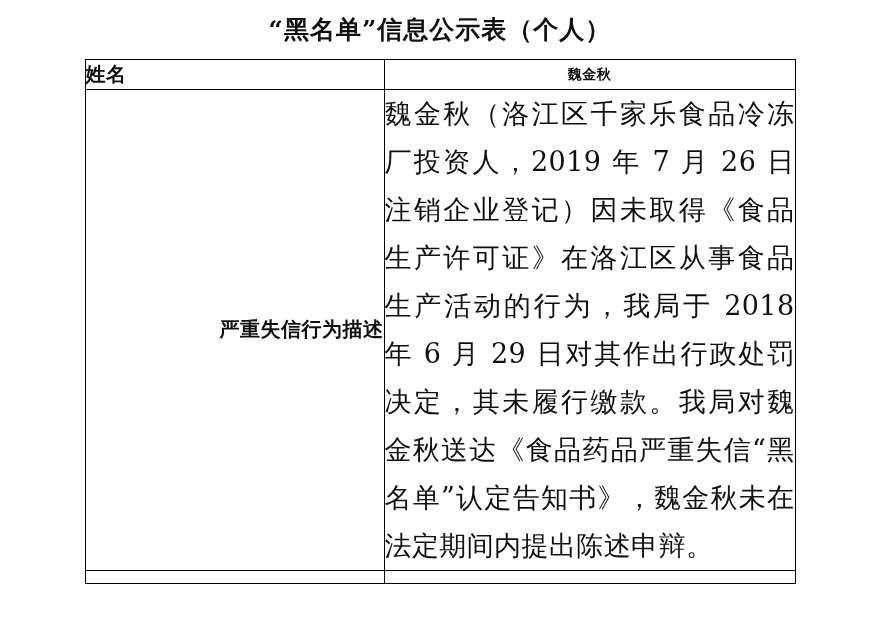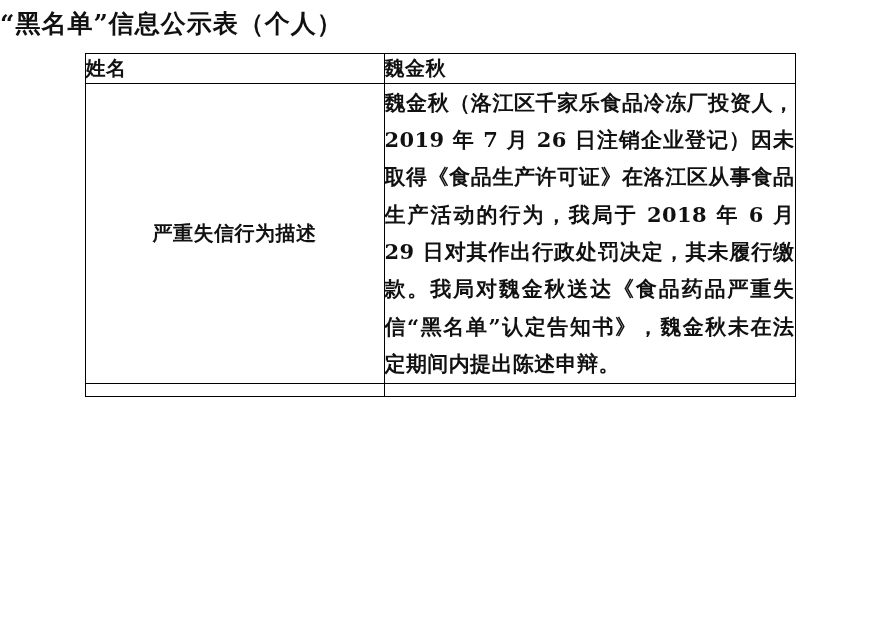--- a/index.html
+++ b/index.html
@@ -14,24 +14,25 @@
     color: #111111;
     overflow: hidden;
   }
   .page {
     position: relative;
     width: 880px;
     height: 639px;
     box-sizing: border-box;
   }
   .doc-title {
+    text-align: center;
     font-size: 25px;
     font-weight: 700;
     letter-spacing: 1px;
-    padding: 8px 0 12px 0;
+    padding: 14px 0 12px 0;
     line-height: 1.3;
     font-family: "DejaVu Serif", "Liberation Serif", serif;
   }
   table.info-table {
     width: 711px;
     margin: 0 auto;
     border-collapse: collapse;
     table-layout: fixed;
   }
   table.info-table td {
@@ -41,37 +42,37 @@
   }
   .label-cell {
     width: 298px;
     font-size: 20px;
     font-weight: 700;
     padding: 14px 16px 14px 16px;
     line-height: 1.45;
     letter-spacing: 0.5px;
   }
   .value-cell {
-    font-size: 20px;
+    font-size: 14px;
     font-weight: 700;
-    text-align: left;
+    text-align: center;
     padding: 14px 10px;
     line-height: 1.45;
     letter-spacing: 0.5px;
   }
   .value-cell.empty {
     height: 38px;
   }
   .label-cell.desc {
     vertical-align: middle;
-    text-align: center;
+    text-align: right;
   }
   .desc-body {
-    font-size: 21px;
-    font-weight: 700;
+    font-size: 27px;
+    font-weight: 400;
     line-height: 1.78;
     text-align: justify;
     text-justify: inter-ideograph;
     padding: 12px 14px 10px 14px;
     letter-spacing: 0.4px;
   }
   .row-partial td {
     height: 12px;
     border-bottom: none;
   }

